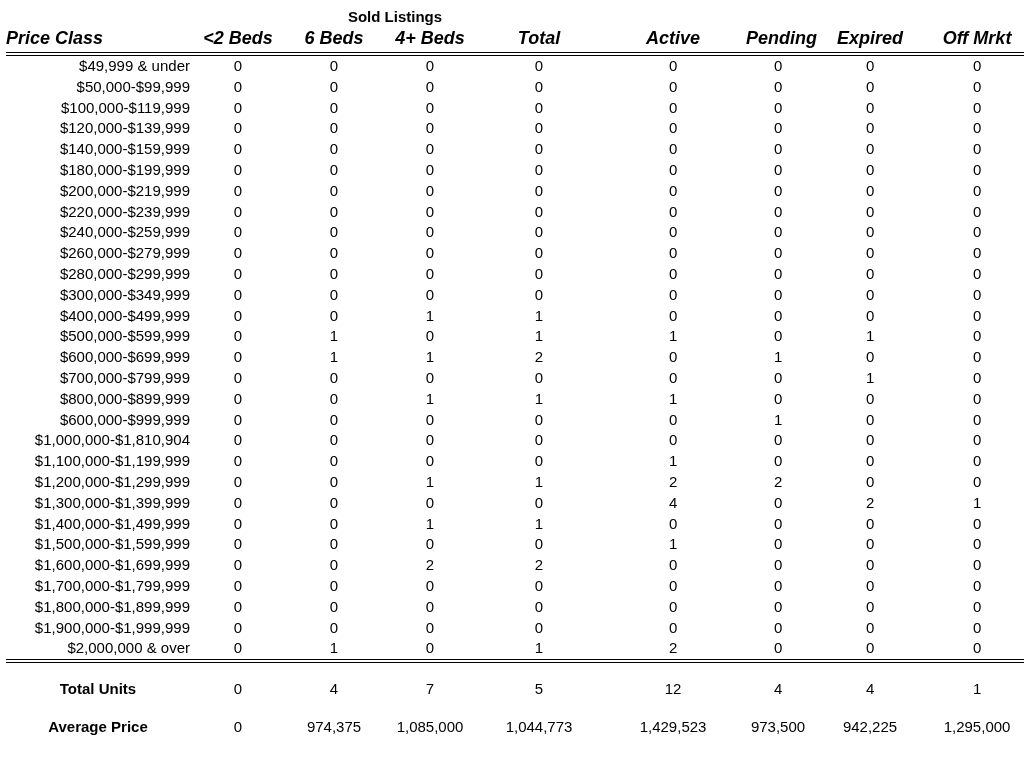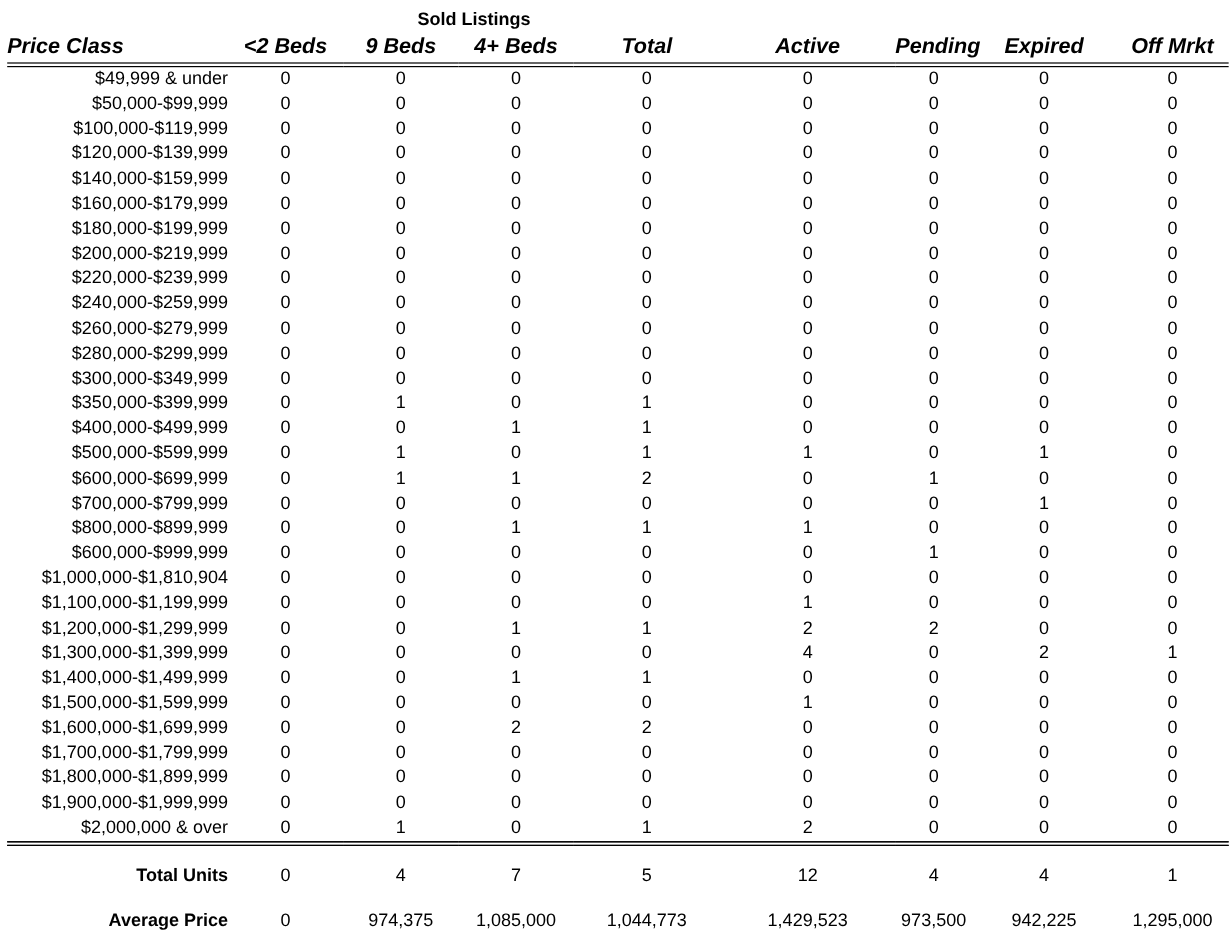--- a/index.html
+++ b/index.html
@@ -72,21 +72,21 @@
     padding: 0;
     white-space: nowrap;
   }
   tfoot tr.totals-row td {
     height: 50px;
   }
   tfoot tr.avg-row td {
     height: 26px;
   }
   tfoot td.label-col {
-    text-align: right;
+    text-align: center;
     font-weight: bold;
   }
 </style>
 </head>
 <body>
 
 <div class="page">
   <table class="report">
     <colgroup>
         <col style="width: 184px;">
@@ -101,21 +101,21 @@
       </colgroup>
     <thead>
       <tr class="group-row">
         <th></th>
         <th colspan="4">Sold Listings</th>
         <th colspan="4"></th>
       </tr>
       <tr class="cols-row">
           <th class="label-col">Price Class</th>
           <th>&lt;2 Beds</th>
-          <th>9 Beds</th>
+          <th>6 Beds</th>
           <th>4+ Beds</th>
           <th>Total</th>
           <th>Active</th>
           <th>Pending</th>
           <th>Expired</th>
           <th>Off Mrkt</th>
         </tr>
     </thead>
     <tbody>
         <tr>
@@ -167,31 +167,20 @@
           <td>0</td>
           <td>0</td>
           <td>0</td>
           <td>0</td>
           <td>0</td>
           <td>0</td>
           <td>0</td>
           <td>0</td>
         </tr>
         <tr>
-          <td class="label-col">$160,000-$179,999</td>
-          <td>0</td>
-          <td>0</td>
-          <td>0</td>
-          <td>0</td>
-          <td>0</td>
-          <td>0</td>
-          <td>0</td>
-          <td>0</td>
-        </tr>
-        <tr>
           <td class="label-col">$180,000-$199,999</td>
           <td>0</td>
           <td>0</td>
           <td>0</td>
           <td>0</td>
           <td>0</td>
           <td>0</td>
           <td>0</td>
           <td>0</td>
         </tr>
@@ -249,31 +238,20 @@
           <td>0</td>
           <td>0</td>
           <td>0</td>
         </tr>
         <tr>
           <td class="label-col">$300,000-$349,999</td>
           <td>0</td>
           <td>0</td>
           <td>0</td>
           <td>0</td>
-          <td>0</td>
-          <td>0</td>
-          <td>0</td>
-          <td>0</td>
-        </tr>
-        <tr>
-          <td class="label-col">$350,000-$399,999</td>
-          <td>0</td>
-          <td>1</td>
-          <td>0</td>
-          <td>1</td>
           <td>0</td>
           <td>0</td>
           <td>0</td>
           <td>0</td>
         </tr>
         <tr>
           <td class="label-col">$400,000-$499,999</td>
           <td>0</td>
           <td>0</td>
           <td>1</td>

